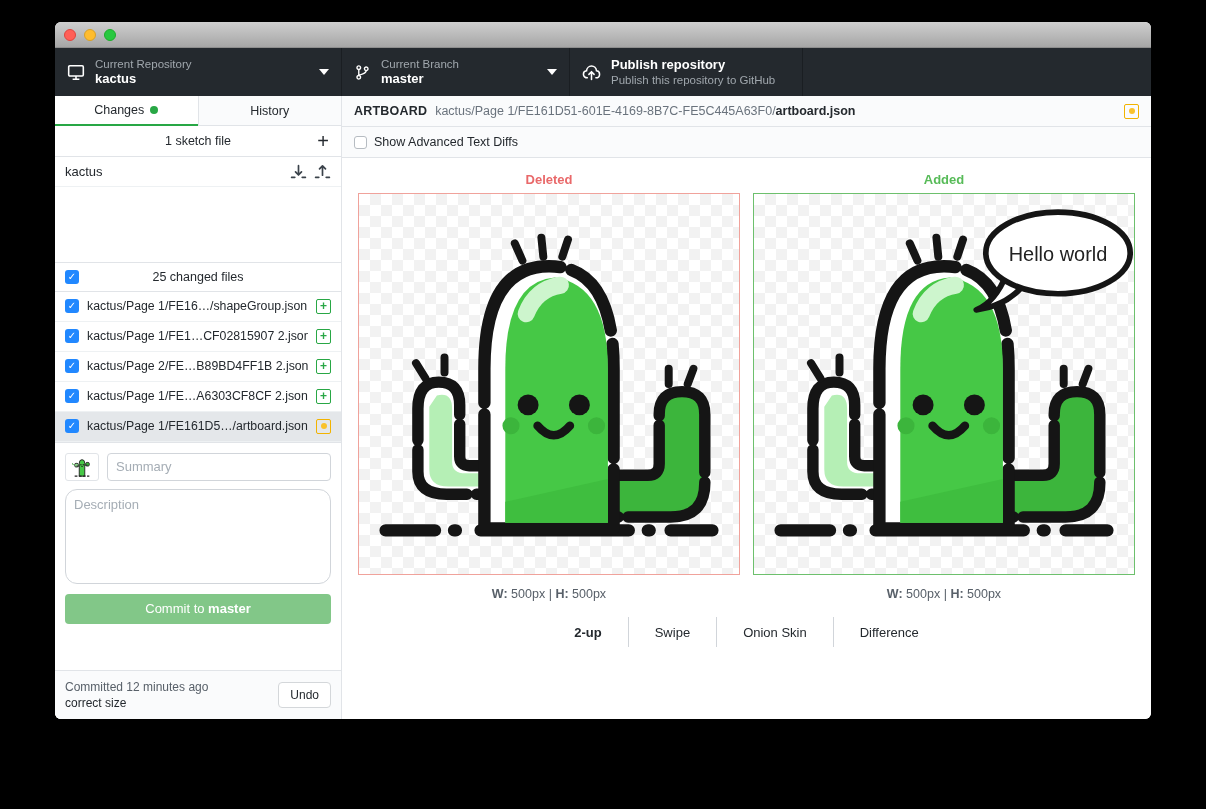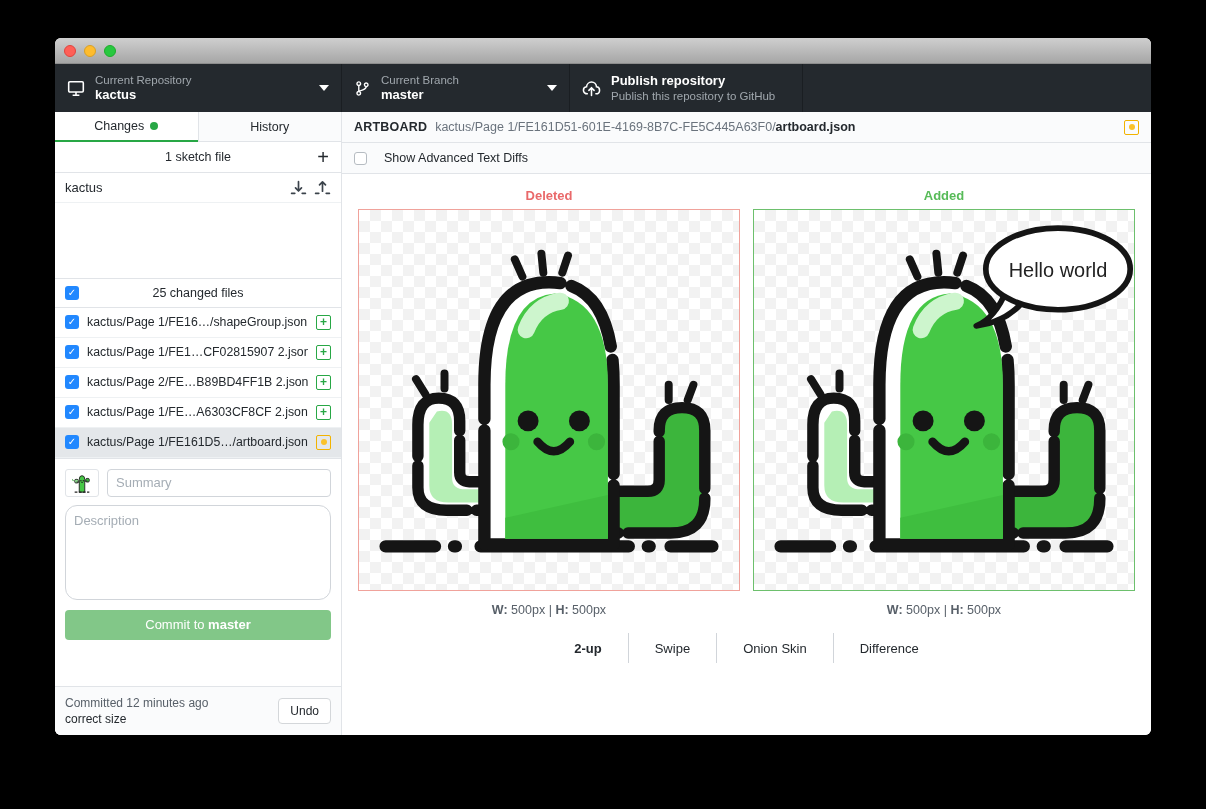--- a/index.html
+++ b/index.html
@@ -1,17 +1,17 @@
 <!DOCTYPE html>
 <html><head>
 <meta charset="utf-8">
 <style>
   html,body{margin:0;padding:0;background:#000;width:1206px;height:809px;overflow:hidden;
     font-family:"Liberation Sans","DejaVu Sans",sans-serif;-webkit-font-smoothing:antialiased;}
-  .window{position:absolute;left:55px;top:38px;width:1096px;height:697px;background:#fff;
+  .window{position:absolute;left:55px;top:22px;width:1096px;height:697px;background:#fff;
     border-radius:6px;overflow:hidden;box-shadow:0 22px 60px rgba(0,0,0,.65);display:flex;flex-direction:column;}
   
   .titlebar{height:25px;flex:0 0 25px;background:linear-gradient(#cfcfcf,#a6a6a6);border-bottom:1px solid #8d8d8d;
     display:flex;align-items:center;padding-left:9px;gap:8px;}
   .tl{width:12px;height:12px;border-radius:50%;}
   .tl.red{background:#ff5f57;border:1px solid #e0443e;box-sizing:border-box;}
   .tl.yellow{background:#febc2e;border:1px solid #d8a027;box-sizing:border-box;}
   .tl.green{background:#28c840;border:1px solid #1dad2b;box-sizing:border-box;}
   
   .toolbar{height:48px;flex:0 0 48px;background:#24292e;display:flex;color:#fff;}
@@ -70,21 +70,21 @@
   .undo-line2{font-size:12px;color:#24292e;}
   .undo-btn{background:#fff;border:1px solid #d4d7da;border-radius:4px;font-size:12px;color:#24292e;padding:5px 11px;font-family:inherit;}
   
   .main{flex:1;display:flex;flex-direction:column;min-width:0;background:#fff;}
   .breadcrumb-row{height:30px;flex:0 0 30px;background:#fafbfc;border-bottom:1px solid #e1e4e8;display:flex;align-items:center;padding:0 12px;font-size:12.5px;gap:8px;}
   .bc-kind{font-weight:bold;color:#24292e;letter-spacing:.2px;}
   .bc-path{color:#6a737d;}
   .bc-file{font-weight:bold;color:#24292e;margin-left:-8px;}
   .bc-badge{margin-left:auto;width:15px;height:15px;border:1.5px solid #f2b300;border-radius:2px;box-sizing:border-box;display:flex;align-items:center;justify-content:center;}
   .bc-badge i{width:6px;height:6px;border-radius:50%;background:#fac22b;display:block;}
-  .advanced-row{height:30px;flex:0 0 30px;background:#fafbfc;border-bottom:1px solid #e1e4e8;display:flex;align-items:center;gap:17px;padding:0 12px;font-size:12.5px;color:#24292e;}
+  .advanced-row{height:30px;flex:0 0 30px;background:#fafbfc;border-bottom:1px solid #e1e4e8;display:flex;align-items:center;gap:7px;padding:0 12px;font-size:12.5px;color:#24292e;}
   .diff-area{flex:1;padding:14px 16px 0 16px;display:flex;flex-direction:column;align-items:center;}
   .diff-cols{display:flex;gap:13px;}
   .diff-col{width:382px;display:flex;flex-direction:column;align-items:center;}
   .diff-head{font-size:13px;font-weight:bold;margin-bottom:6px;}
   .diff-head.deleted{color:#e9696a;}
   .diff-head.added{color:#57bb58;}
   .img-box{width:380px;height:380px;border:1px solid;box-sizing:content-box;
     background-image:conic-gradient(#f2f2f2 25%,#fff 25% 50%,#f2f2f2 50% 75%,#fff 75%);
     background-size:22px 22px;display:flex;align-items:center;justify-content:center;}
   .img-box.deleted{border-color:#f0a29b;}

